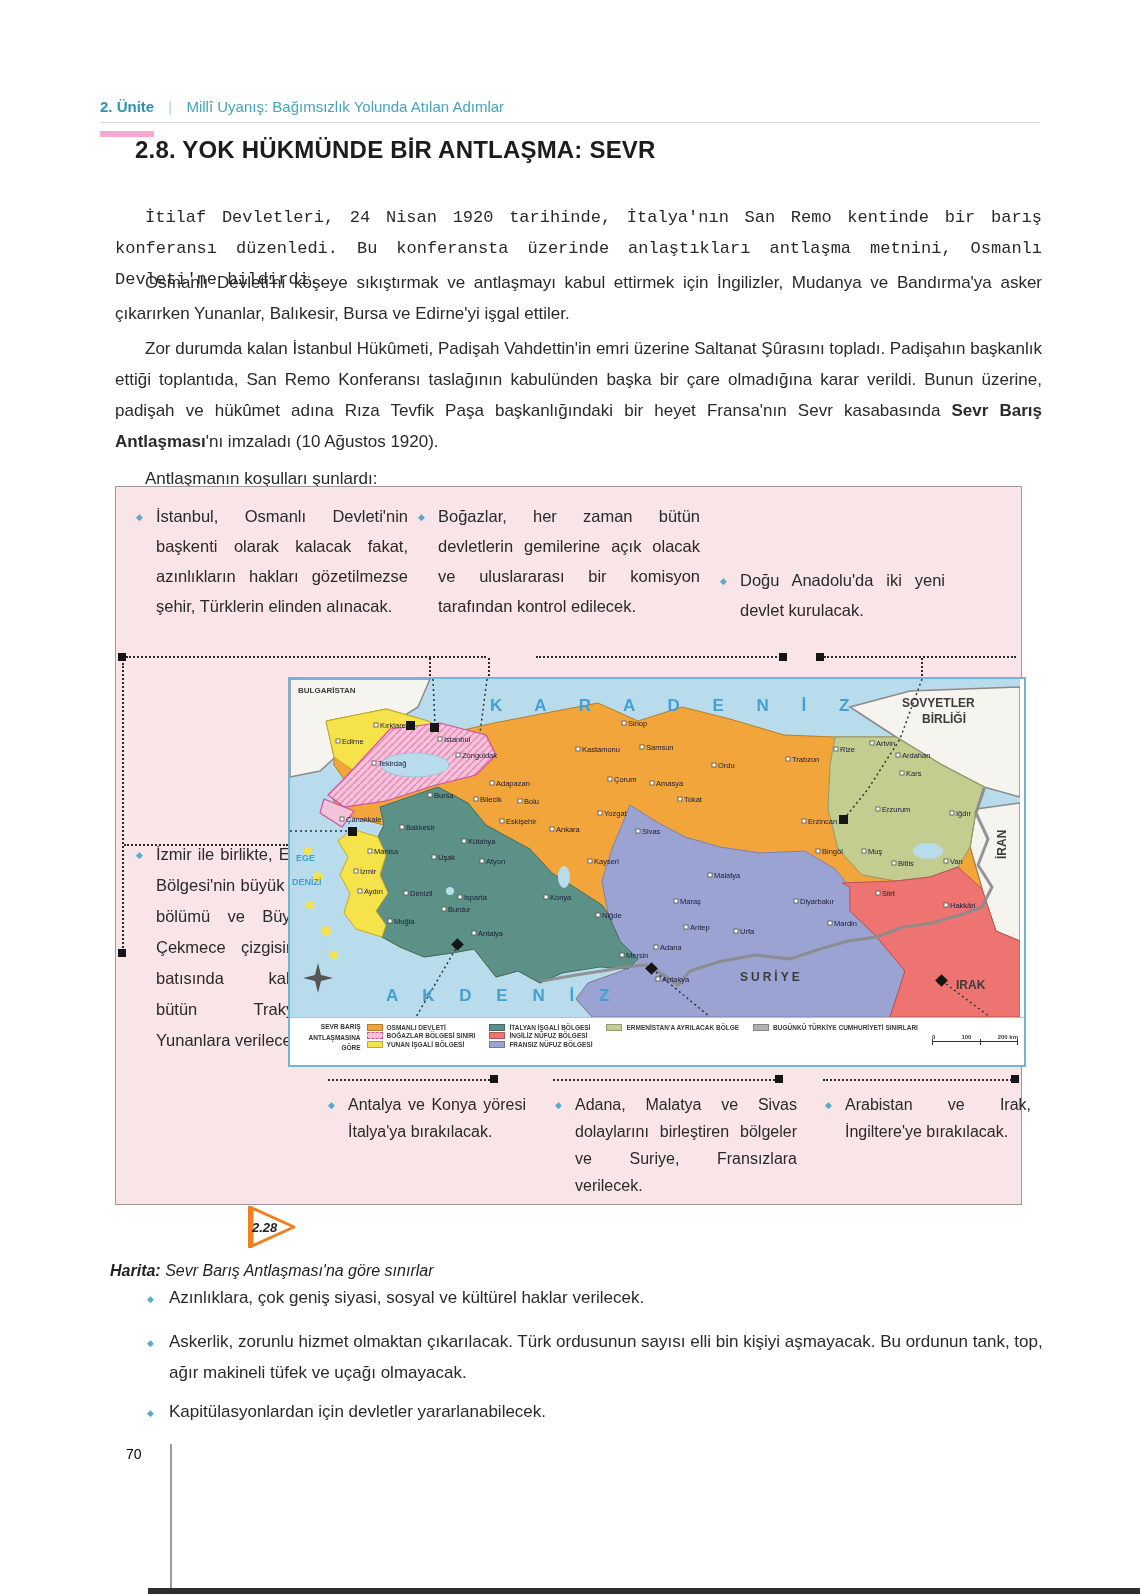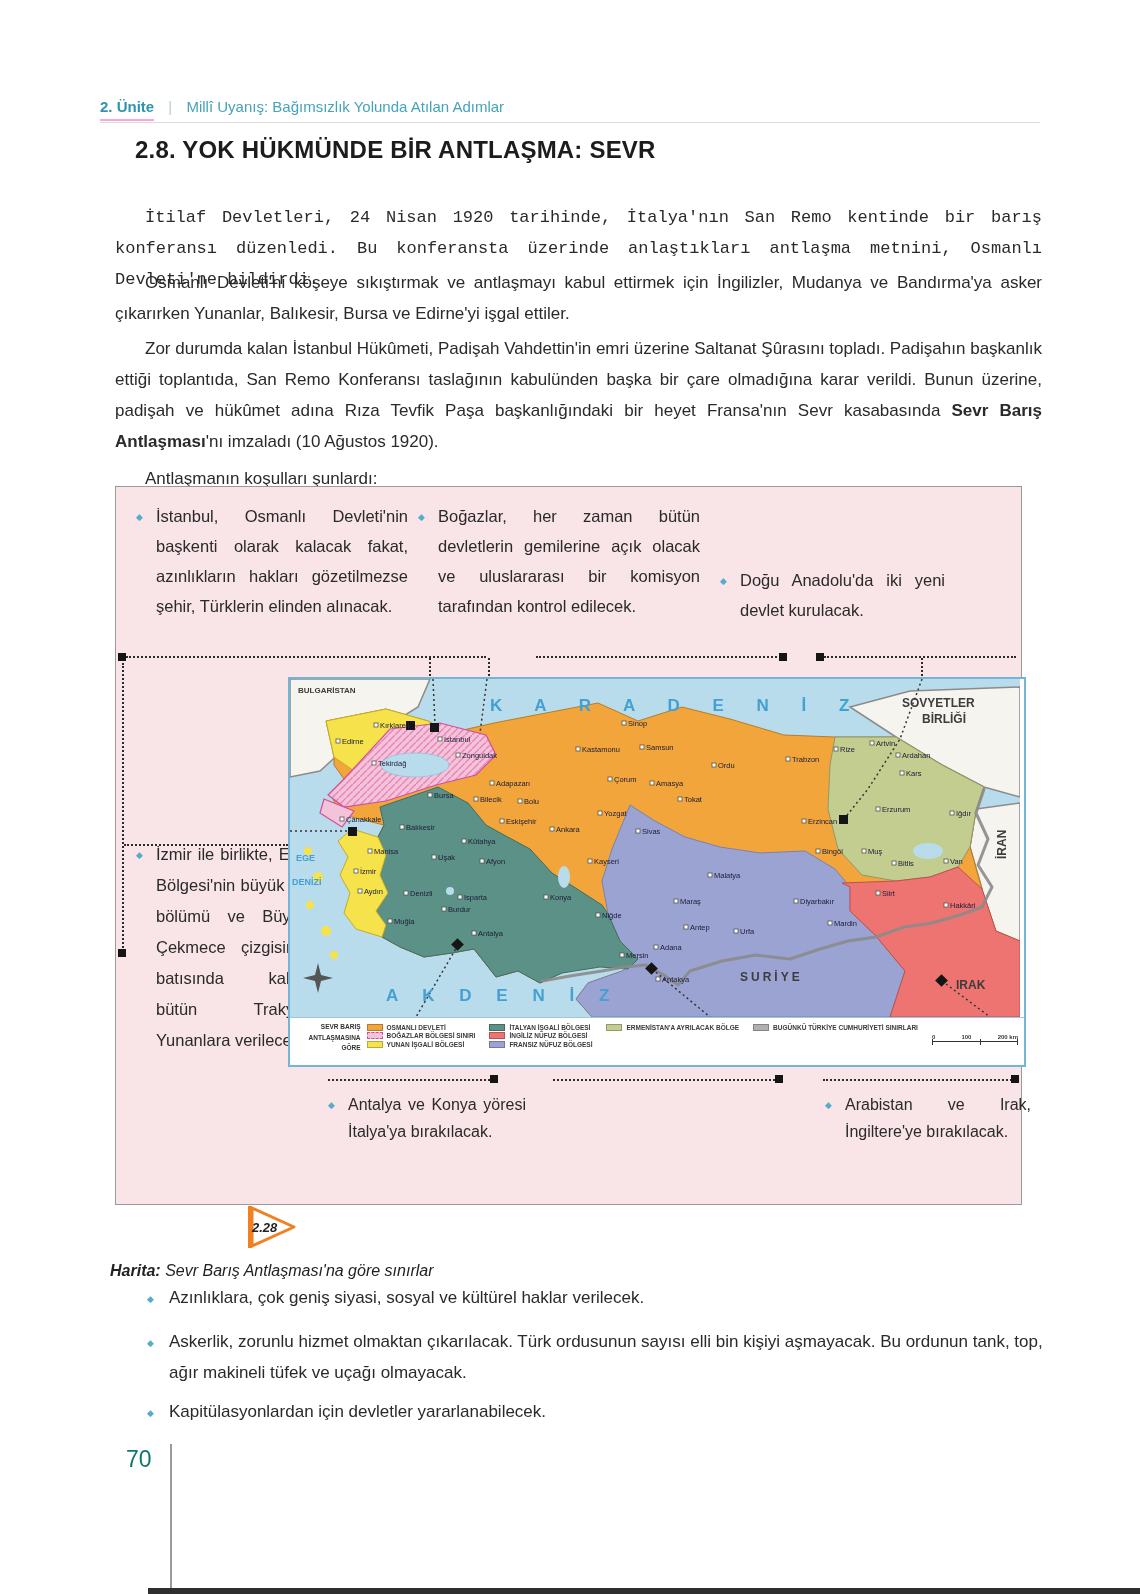--- a/index.html
+++ b/index.html
@@ -1,20 +1,20 @@
 <!DOCTYPE html>
 <html><head>
 <meta charset="utf-8">
 <style>
   html,body{margin:0;padding:0;background:#fff;}
   body{width:1140px;height:1594px;position:relative;font-family:"Liberation Sans",sans-serif;color:#2a2a2a;overflow:hidden;}
   .abs{position:absolute;}
   
   .header{left:100px;top:98px;width:940px;padding-bottom:7px;border-bottom:1px solid #dcdcdc;font-size:15px;}
-  .unit{color:#2f93ad;font-weight:bold;border-bottom:2px solid #f9a8d4;padding-bottom:4px;}
+  .unit{color:#2f93ad;font-weight:bold;border-bottom:6px solid #f9a8d4;padding-bottom:16px;}
   .hdiv{color:#b8cfd6;margin:0 10px;}
   .subtitle{color:#45a3ba;}
   .title{left:135px;top:136px;font-size:24px;font-weight:bold;color:#1c1c1c;letter-spacing:.2px;}
   
   .para{left:115px;width:927px;font-size:17px;line-height:31px;text-align:justify;text-indent:30px;}
   .p1{top:185px;font-family:Liberation Mono, monospace;} .p2{top:250px;} .p3{top:316px;} .intro{top:446px;text-align:left;}
   
   .pinkbox{left:115px;top:486px;width:907px;height:719px;background:#f9e4e8;border:1px solid #9a9a9a;box-sizing:border-box;}
   .bullet{position:absolute;font-size:16.5px;line-height:30px;text-align:justify;padding-left:22px;}
   .bullet::before{content:"◆";color:#58abc9;font-size:9px;position:absolute;left:2px;top:1px;}
@@ -50,21 +50,21 @@
   .scale-bar{border-top:1.5px solid #333;position:relative;height:5px;}
   .scale-bar i{position:absolute;top:-3px;width:1.5px;height:6px;background:#333;}
   
   .caption{left:110px;top:1204px;display:flex;align-items:center;gap:12px;flex-direction:column;}
   .cap-text{font-size:16px;font-style:italic;color:#222;}
   .cap-text b{font-weight:bold;}
   
   .li{position:absolute;left:145px;width:900px;font-size:17px;line-height:31px;padding-left:24px;}
   .li::before{content:"◆";color:#58abc9;font-size:9px;position:absolute;left:2px;top:2px;}
   .l1{top:1282px;} .l2{top:1326px;} .l3{top:1396px;}
-  .pagenum{left:126px;top:1446px;font-size:23px;color:#0f766e;}
+  .pagenum{left:126px;top:1446px;font-size:14px;color:#000000;}
   .vline{left:170px;top:1444px;width:2px;height:150px;background:#9a9a9a;}
   .page-edge{left:148px;top:1588px;width:992px;height:6px;background:#2e2e2e;}
 </style>
 </head>
 <body>
 
 <div class="abs header">
   <span class="unit">2. Ünite</span>
   <span class="hdiv">|</span>
   <span class="subtitle">Millî Uyanış: Bağımsızlık Yolunda Atılan Adımlar</span>
@@ -76,20 +76,21 @@
 <p class="abs para p2">Osmanlı Devleti'ni köşeye sıkıştırmak ve antlaşmayı kabul ettirmek için İngilizler, Mudanya ve Bandırma'ya asker çıkarırken Yunanlar, Balıkesir, Bursa ve Edirne'yi işgal ettiler.</p>
 <p class="abs para p3"><span>Zor durumda kalan İstanbul Hükûmeti, Padişah Vahdettin'in emri üzerine Saltanat Şûrasını topladı. Padişahın başkanlık ettiği toplantıda, San Remo Konferansı taslağının kabulünden başka bir çare olmadığına karar verildi. Bunun üzerine, padişah ve hükûmet adına Rıza Tevfik Paşa başkanlığındaki bir heyet Fransa'nın Sevr kasabasında </span><b>Sevr Barış Antlaşması</b><span>'nı imzaladı (10 Ağustos 1920).</span></p>
 <p class="abs para intro">Antlaşmanın koşulları şunlardı:</p>
 
 <div class="abs pinkbox" style="position:absolute;padding-left:44px;">
   <div class="bullet bt1">İstanbul, Osmanlı Devleti'nin başkenti olarak kalacak fakat, azınlıkların hakları gözetilmezse şehir, Türklerin elinden alınacak.</div>
   <div class="bullet bt3">Doğu Anadolu'da iki yeni devlet kurulacak.</div>
   <div class="bullet bt2">Boğazlar, her zaman bütün devletlerin gemilerine açık olacak ve uluslararası bir komisyon tarafından kontrol edilecek.</div>
   <div class="bullet bl">İzmir ile birlikte, Ege Bölgesi'nin büyük bir bölümü ve Büyük Çekmece çizgisinin batısında kalan bütün Trakya, Yunanlara verilecek.</div>
   <div class="bullet bb bb1">Antalya ve Konya yöresi İtalya'ya bırakılacak.</div>
+  <div class="bullet bb bb2">Adana, Malatya ve Sivas dolaylarını birleştiren bölgeler ve Suriye, Fransızlara verilecek.</div>
   <div class="bullet bb bb3">Arabistan ve Irak, İngiltere'ye bırakılacak.</div>
 
   <div class="sq" style="left:2px;top:166px;"></div>
   <div class="dot-h" style="left:10px;top:169px;width:360px;"></div>
   <div class="dot-v" style="left:313px;top:171px;height:18px;"></div>
   <div class="dot-v" style="left:372px;top:171px;height:18px;"></div>
   <div class="dot-h" style="left:420px;top:169px;width:245px;"></div>
   <div class="sq" style="left:663px;top:166px;"></div>
   <div class="sq" style="left:700px;top:166px;"></div>
   <div class="dot-h" style="left:708px;top:169px;width:192px;"></div>

